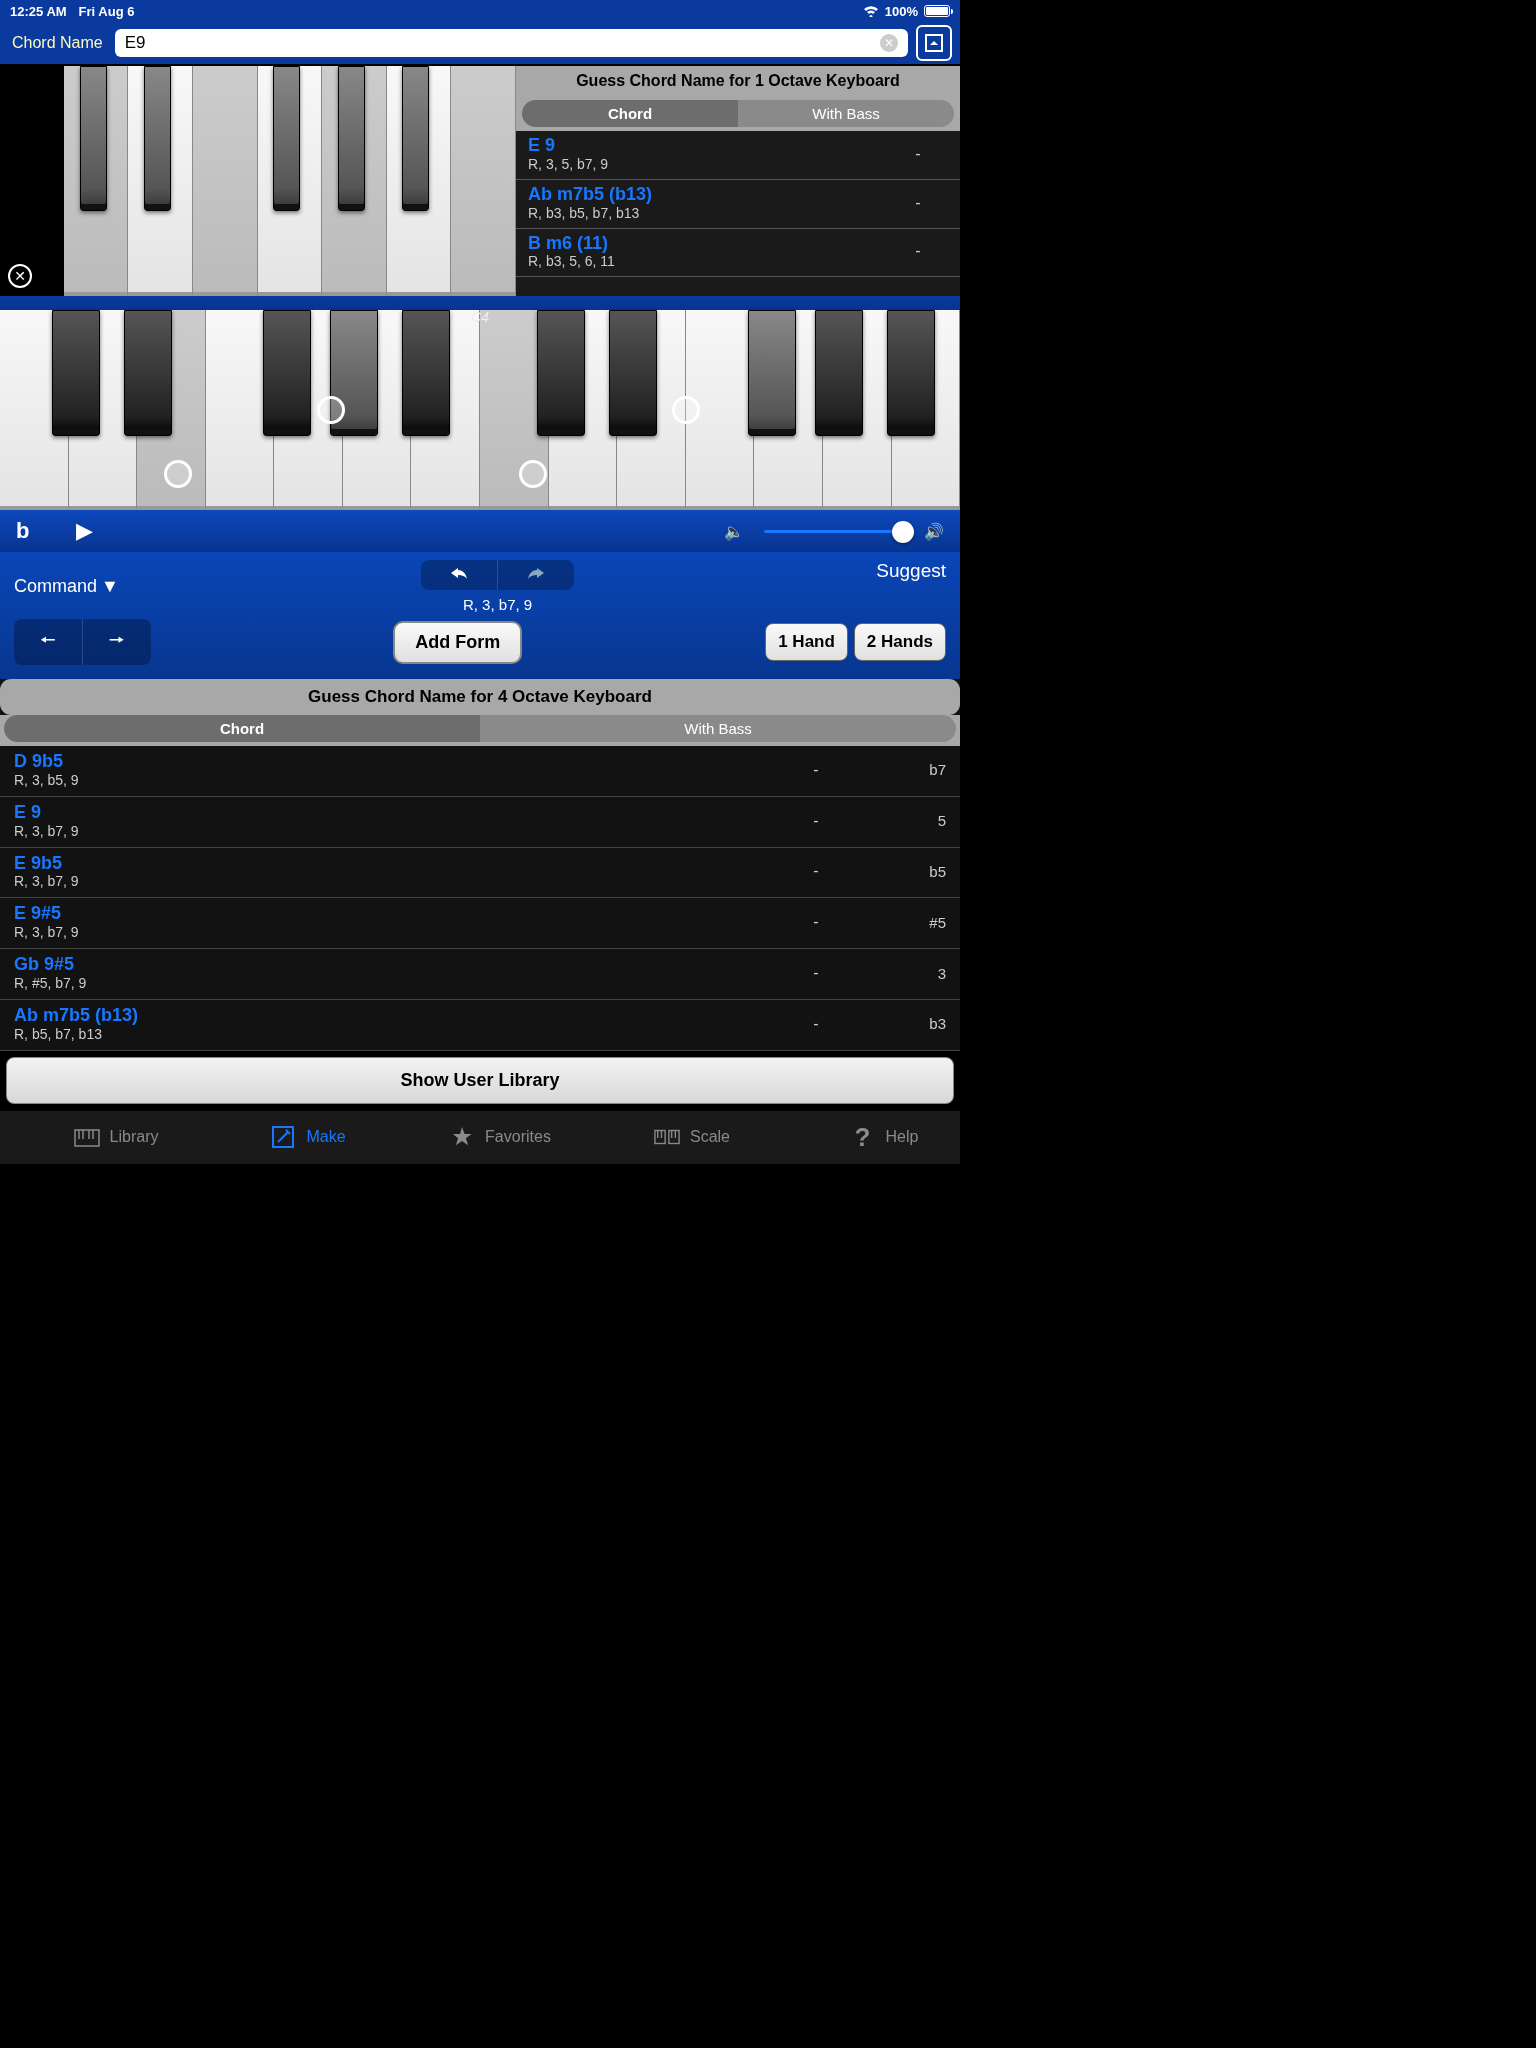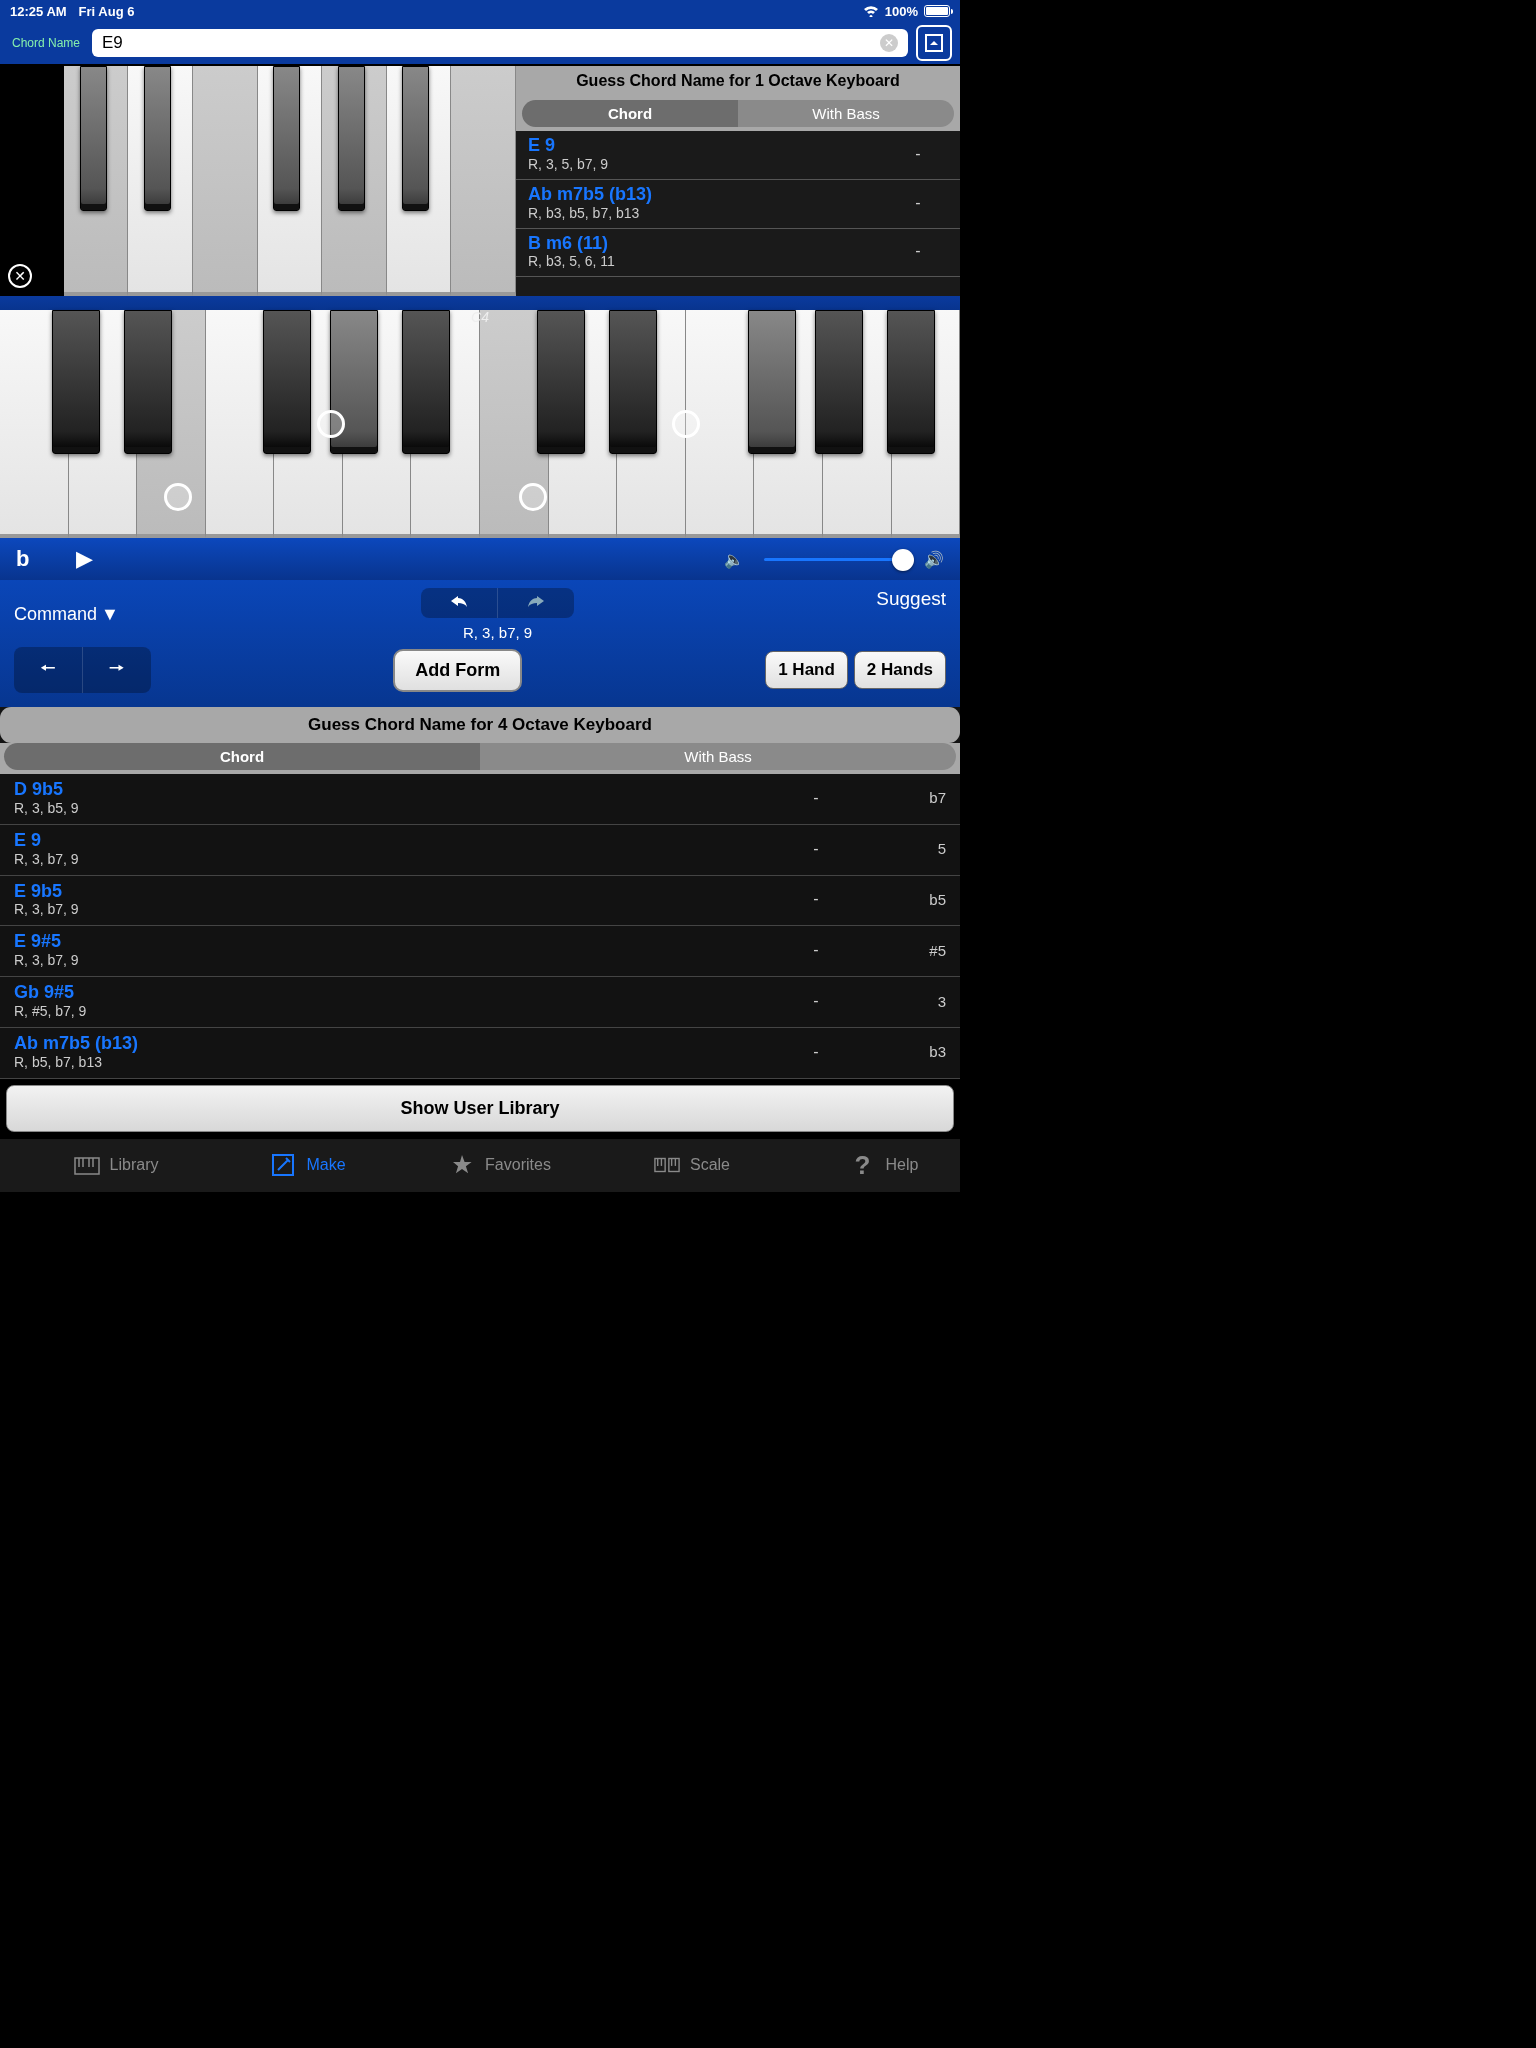--- a/index.html
+++ b/index.html
@@ -9,21 +9,21 @@
 .status-bar { height: 22px; background: #0a3a9e; color: #fff; display: flex; align-items: center; padding: 0 10px; font-size: 13px; font-weight: 600; }
 .status-left { flex: 1; display: flex; gap: 12px; }
 .status-right { display: flex; align-items: center; gap: 6px; }
 .wifi-icon { width: 16px; height: 12px; }
 .batt { width: 26px; height: 12px; border: 1.5px solid #fff; border-radius: 3px; position: relative; }
 .batt::after { content: ''; position: absolute; right: -4px; top: 3px; width: 2px; height: 5px; background: #fff; border-radius: 0 2px 2px 0; }
 .batt-fill { position: absolute; inset: 1px; background: #fff; border-radius: 1px; }
 
 
 .top-nav { height: 42px; background: #0a3a9e; display: flex; align-items: center; gap: 8px; padding: 0 8px; }
-.nav-title { color: #86efac; font-size: 12px; font-weight: 400; padding: 0 4px; }
+.nav-title { color: #fef9c3; font-size: 16px; font-weight: 400; padding: 0 4px; }
 .search-box { flex: 1; height: 28px; background: #fff; border-radius: 6px; display: flex; align-items: center; padding: 0 10px; }
 .search-box input { border: none; outline: none; flex: 1; font-size: 17px; background: transparent; }
 .clear-btn { width: 18px; height: 18px; background: #ccc; border-radius: 50%; color: #fff; display: flex; align-items: center; justify-content: center; font-size: 12px; cursor: pointer; }
 .up-btn { width: 36px; height: 36px; border: 2px solid #fff; border-radius: 6px; display: flex; align-items: center; justify-content: center; cursor: pointer; }
 
 
 .row1 { height: 232px; display: flex; background: #111; border-top: 2px solid #000; }
 .small-kbd-wrap { width: 516px; position: relative; background: #000; }
 .close-kbd { position: absolute; left: 8px; bottom: 8px; width: 24px; height: 24px; border-radius: 50%; border: 2px solid #fff; display: flex; align-items: center; justify-content: center; color: #fff; font-size: 14px; cursor: pointer; }
 
@@ -47,21 +47,21 @@
 .chord-row { display: flex; padding: 5px 12px 7px; border-bottom: 1px solid #555; align-items: center; }
 .chord-left { flex: 1; }
 .chord-name { color: #1876ff; font-size: 18px; font-weight: 700; line-height: 1.1; }
 .chord-ints { color: #ccc; font-size: 14px; }
 .chord-mid { width: 60px; text-align: center; color: #ccc; }
 
 
 .spacer-blue { height: 14px; background: linear-gradient(#0a3a9e, #08348e); }
 
 
-.big-kbd-wrap { height: 228px; background: #000; position: relative; font-style: italic; }
+.big-kbd-wrap { height: 200px; background: #000; position: relative; font-style: italic; }
 .kbd-label { position: absolute; top: -1px; left: 50%; transform: translateX(-50%); color: #eee; font-size: 14px; z-index: 5; }
 
 
 .play-row { height: 42px; background: linear-gradient(#0c48bd, #08348e); display: flex; align-items: center; padding: 0 16px; gap: 20px; color: #fff; }
 .flat-lbl { font-size: 22px; font-weight: 700; width: 40px; }
 .play-btn { font-size: 22px; cursor: pointer; }
 .play-spacer { flex: 1; }
 .vol-icon { font-size: 16px; }
 .vol-track { width: 140px; height: 3px; background: #1876ff; position: relative; border-radius: 2px; }
 .vol-thumb { position: absolute; right: -10px; top: -9px; width: 22px; height: 22px; background: #fff; border-radius: 50%; box-shadow: 0 1px 3px rgba(0,0,0,.5); }

